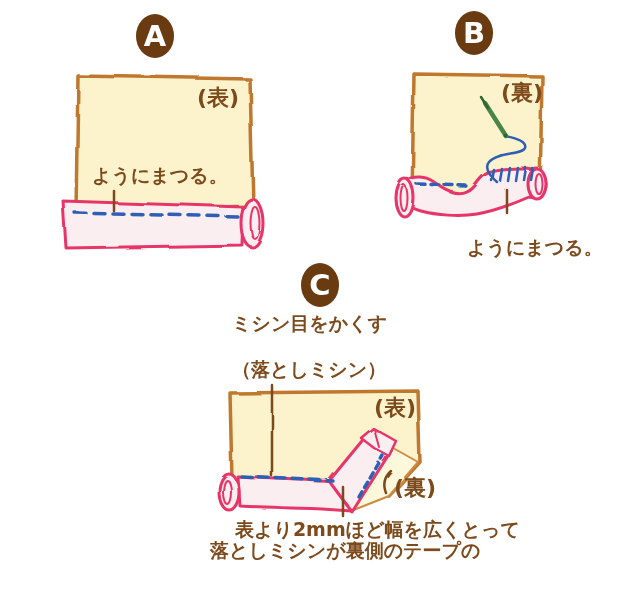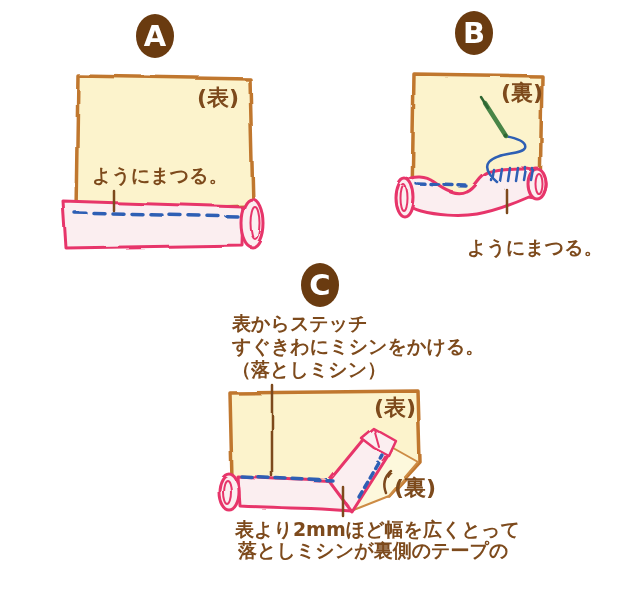--- a/index.html
+++ b/index.html
@@ -98,21 +98,20 @@
   <div class="badge" style="left:136px;top:14px;">A</div>
   <div class="badge" style="left:455px;top:11px;">B</div>
   <div class="badge" style="left:301px;top:263px;">C</div>
 
   <span class="jtxt side" style="left:197px;top:87px;">(表)</span>
   <span class="jtxt cap" style="left:92px;top:166px;">ようにまつる。</span>
 
   <span class="jtxt side" style="left:501px;top:82px;">(裏)</span>
   <span class="jtxt cap" style="left:467px;top:238px;text-align:center;">ようにまつる。</span>
 
-  <span class="jtxt cap" style="left:232px;top:314px;">表からステッチ</span>
-  <span class="jtxt cap" style="left:232px;top:337px;">すぐきわにミシンをかける。</span>
+  <span class="jtxt cap" style="left:232px;top:314px;">ミシン目をかくす</span>
   <span class="jtxt cap" style="left:232px;top:360px;">（落としミシン）</span>
   <span class="jtxt side" style="left:374px;top:397px;">(表)</span>
   <span class="jtxt side" style="left:394px;top:477px;">(裏)</span>
   <span class="jtxt cap" style="left:226px;top:520px;margin-left:9px;">表より2mmほど幅を広くとって</span>
-  <span class="jtxt cap" style="left:238px;top:541px;">落としミシンが裏側のテープの</span>
+  <span class="jtxt cap" style="left:210px;top:541px;">落としミシンが裏側のテープの</span>
 
 </div>
 
 </body></html>

